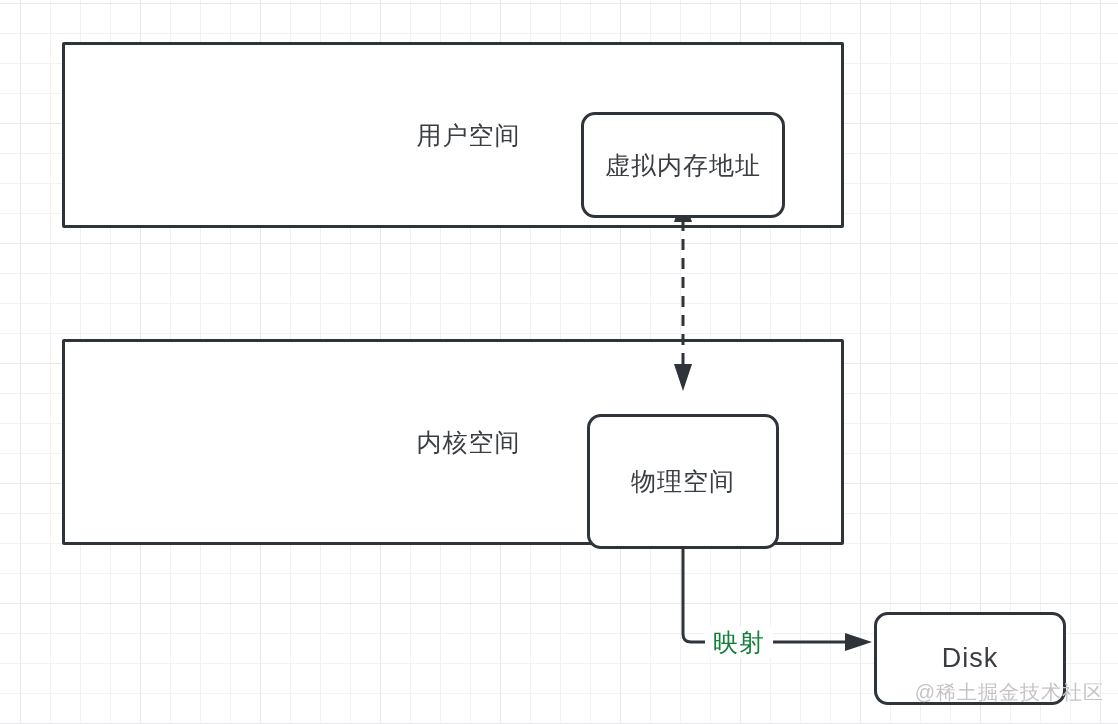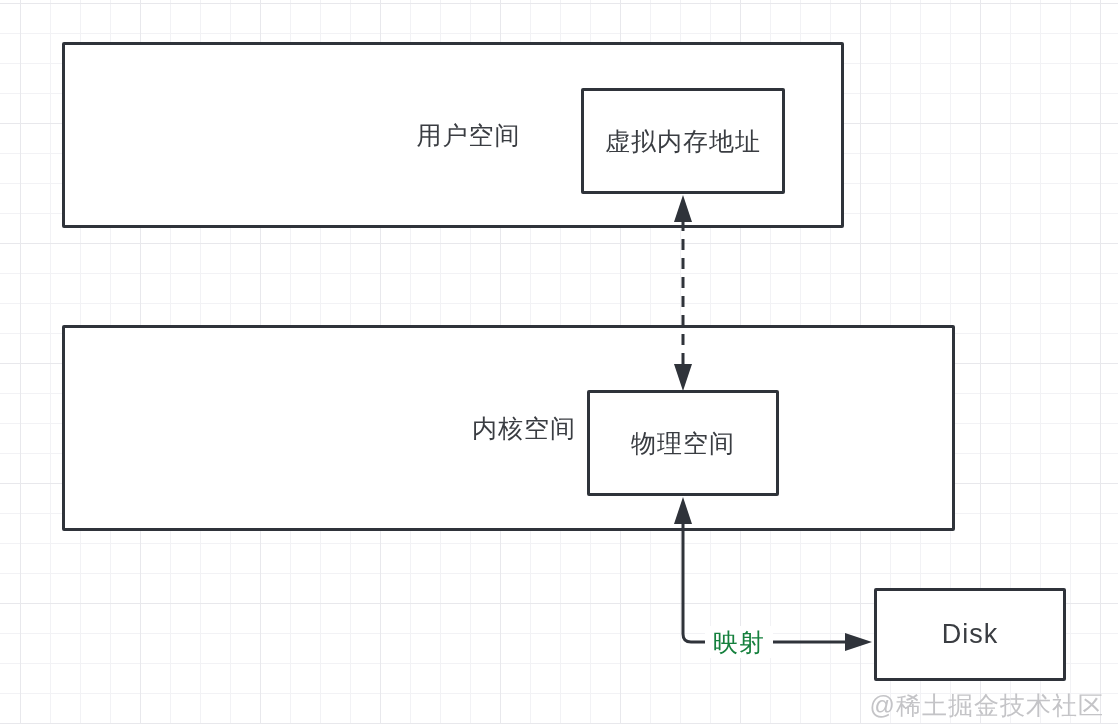--- a/index.html
+++ b/index.html
@@ -26,25 +26,25 @@
     position: absolute;
     box-sizing: border-box;
     border: 3px solid #2f333a;
     background: #ffffff;
     display: flex;
     align-items: center;
     justify-content: center;
     color: #3a3d42;
   }
   .big-box { border-radius: 2px; font-size: 25px; letter-spacing: 1px; padding-left: 31px; }
-  .rounded-box { border-radius: 2px; font-size: 25px; letter-spacing: 1px; }
+  .rounded-box { border-radius: 14px; font-size: 25px; letter-spacing: 1px; margin-top: 24px; }
   #node-user-space      { left: 62px;  top: 42px;  width: 782px; height: 186px; }
-  #node-kernel-space    { left: 62px;  top: 325px; width: 893px; height: 206px; }
+  #node-kernel-space    { left: 62px;  top: 339px; width: 782px; height: 206px; }
   #node-virtual-memory  { left: 581px; top: 88px;  width: 204px; height: 106px; }
-  #node-physical-space  { left: 587px; top: 390px; width: 192px; height: 106px; }
+  #node-physical-space  { left: 587px; top: 390px; width: 192px; height: 135px; }
   #node-disk            { left: 874px; top: 588px; width: 192px; height: 93px; font-size: 27px; }
   
   #edges-svg {
     position: absolute;
     left: 0; top: 0;
     width: 1118px; height: 724px;
     pointer-events: none;
   }
   .edge-label {
     position: absolute;
@@ -56,22 +56,22 @@
     display: flex;
     align-items: center;
     justify-content: center;
     font-size: 25px;
     color: #15803d;
     letter-spacing: 1px;
   }
   .watermark {
     position: absolute;
     right: 14px;
-    bottom: 2px;
-    font-size: 25px;
+    bottom: 18px;
+    font-size: 20px;
     color: #c4c4c7;
     letter-spacing: 1px;
     margin-left: 30px;
   }
 </style>
 </head>
 <body>
 
 <div id="canvas">
 

